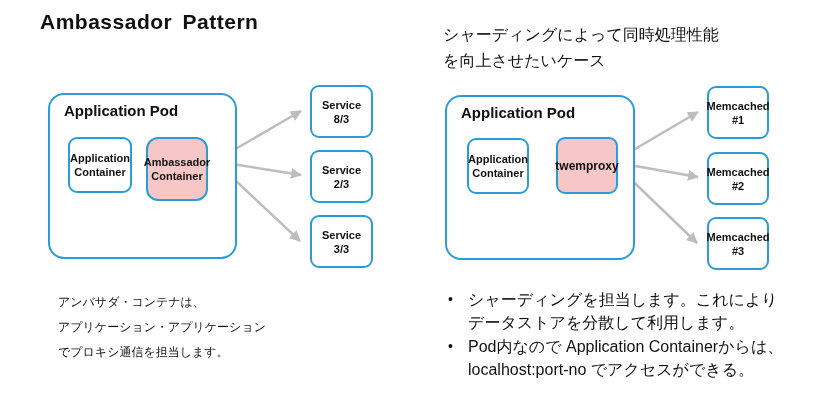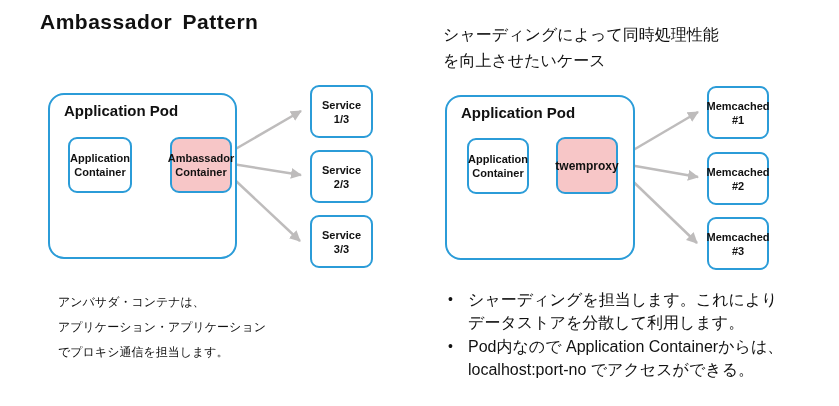--- a/index.html
+++ b/index.html
@@ -61,21 +61,21 @@
     justify-content: center;
     text-align: center;
     font-size: 11px;
     font-weight: 600;
     line-height: 14px;
     color: #111111;
   }
   .node.pink { background: #f7c6c7; }
 
   .app-container-left  { left: 18px;  top: 42px; width: 64px; height: 56px; }
-  .ambassador-box      { left: 120px; top: 42px; width: 62px; height: 56px; }
+  .ambassador-box      { left: 96px; top: 42px; width: 62px; height: 64px; border-radius: 12px; }
   .app-container-right { left: 20px;  top: 41px; width: 62px; height: 56px; }
   .twemproxy-box       { left: 109px; top: 40px; width: 62px; height: 57px; font-size: 12px; align-items: center; }
 
   .service-box   { left: 310px; width: 63px; height: 53px; }
   .service-1 { top: 85px; }
   .service-2 { top: 150px; }
   .service-3 { top: 215px; }
 
   .memcached-box { left: 707px; width: 62px; height: 53px; }
   .memcached-1 { top: 86px; }
@@ -161,21 +161,21 @@
     </div>
 
     <div class="node pink ambassador-box">
       <span>Ambassador</span>
       <span>Container</span>
     </div>
   </div>
 
   <div class="node service-box service-1">
     <span>Service</span>
-    <span>1/3</span>
+    <span>8/3</span>
   </div>
   <div class="node service-box service-2">
     <span>Service</span>
     <span>2/3</span>
   </div>
   <div class="node service-box service-3">
     <span>Service</span>
     <span>3/3</span>
   </div>
 

